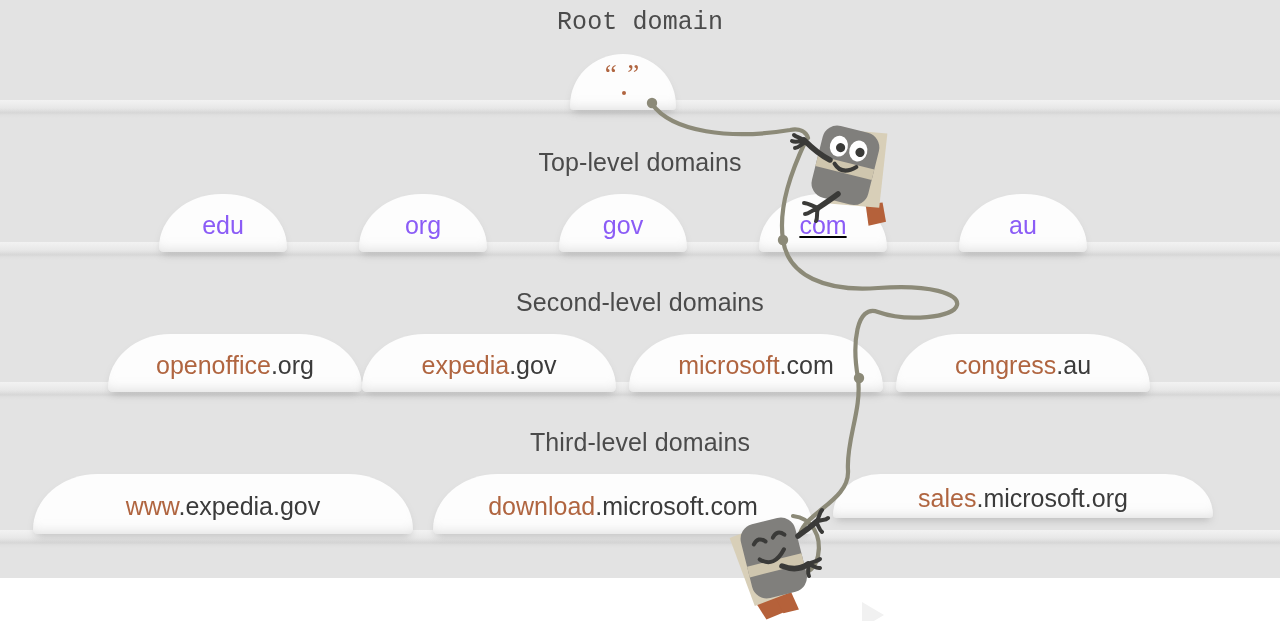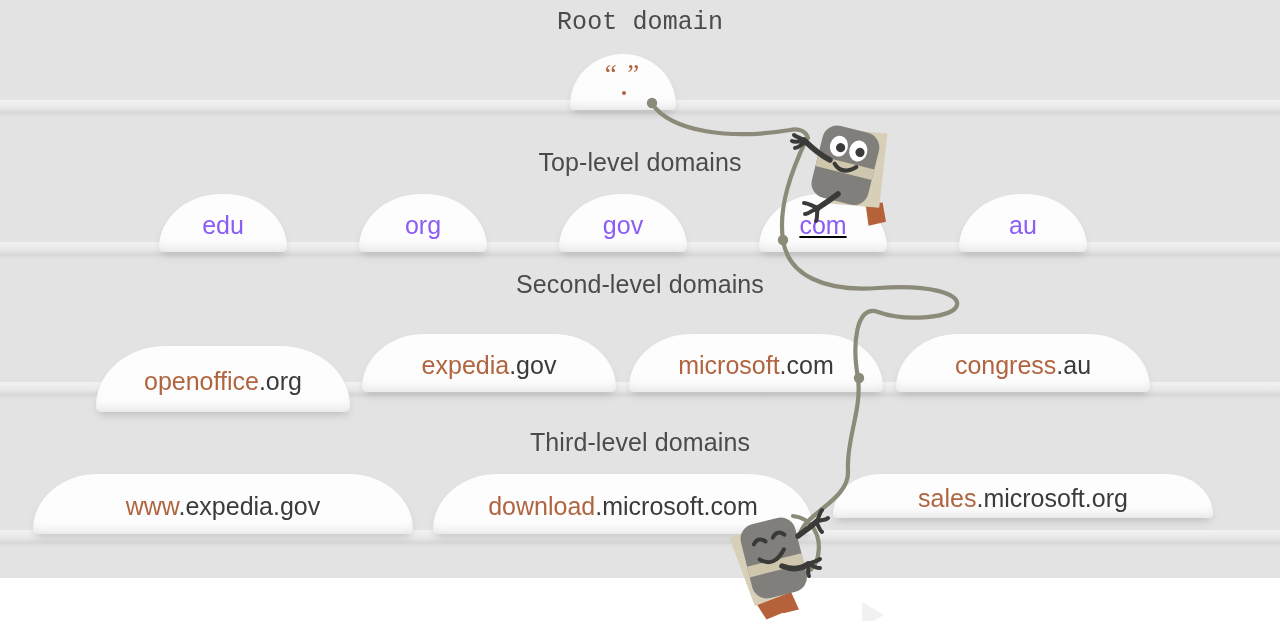--- a/index.html
+++ b/index.html
@@ -149,21 +149,21 @@
   <div class="band-sep" style="top:108px;"></div>
   <div class="band-base" style="top:242px;"></div>
   <div class="band-sep" style="top:250px;"></div>
   <div class="band-base" style="top:382px;"></div>
   <div class="band-sep" style="top:390px;"></div>
   <div class="band-base" style="top:530px;"></div>
   <div class="band-sep" style="top:538px;"></div>
 
   <div class="tier-title" style="top:8px;font-family:Liberation Mono, monospace;">Root domain</div>
   <div class="tier-title" style="top:148px;">Top-level domains</div>
-  <div class="tier-title" style="top:270px;">Second-level domains</div>
+  <div class="tier-title" style="top:288px;">Second-level domains</div>
   <div class="tier-title" style="top:428px;">Third-level domains</div>
 
   <div class="node root" style="left:570px; top:54px; width:106px; height:56px;">
     <div class="root-mark">
       <div class="q">“ ”</div>
       <div class="dot"></div>
     </div>
   </div>
 
   <div class="node tld" style="left:159px; top:194px; width:128px; height:58px;">
@@ -175,21 +175,21 @@
   <div class="node tld" style="left:559px; top:194px; width:128px; height:58px;">
     <span class="lbl">gov</span>
   </div>
   <div class="node tld" style="left:759px; top:194px; width:128px; height:58px;text-decoration:underline;">
     <span class="lbl">com</span>
   </div>
   <div class="node tld" style="left:959px; top:194px; width:128px; height:58px;">
     <span class="lbl">au</span>
   </div>
 
-  <div class="node" style="left:96px; top:334px; width:254px; height:66px;margin-top:12px;">
+  <div class="node" style="left:108px; top:334px; width:254px; height:58px;">
     <span class="lbl"><span class="hi">openoffice</span><span class="lo">.org</span></span>
   </div>
   <div class="node" style="left:362px; top:334px; width:254px; height:58px;">
     <span class="lbl"><span class="hi">expedia</span><span class="lo">.gov</span></span>
   </div>
   <div class="node" style="left:629px; top:334px; width:254px; height:58px;">
     <span class="lbl"><span class="hi">microsoft</span><span class="lo">.com</span></span>
   </div>
   <div class="node" style="left:896px; top:334px; width:254px; height:58px;">
     <span class="lbl"><span class="hi">congress</span><span class="lo">.au</span></span>

